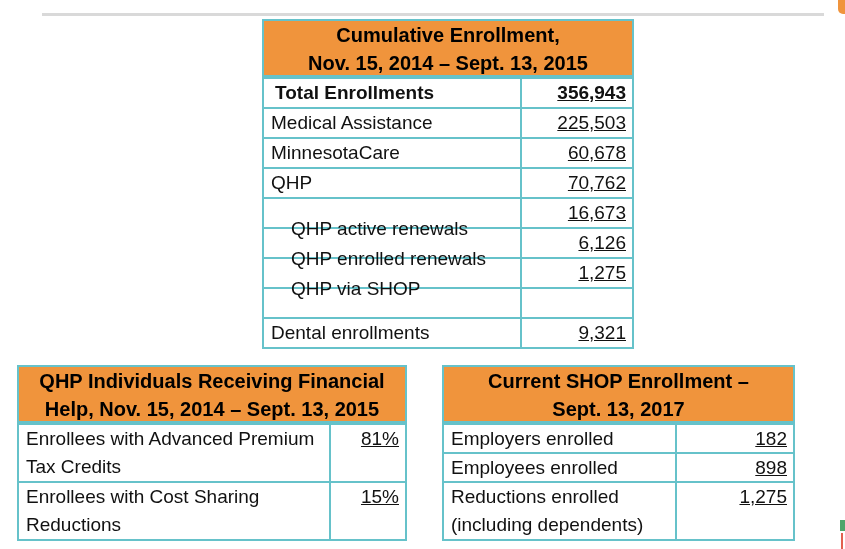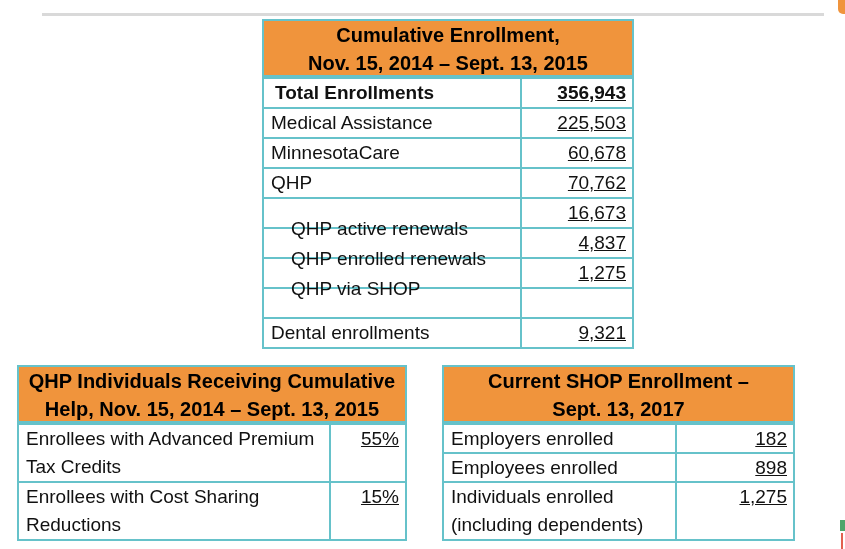--- a/index.html
+++ b/index.html
@@ -110,44 +110,44 @@
   <div class="row">
     <div class="lbl">QHP</div>
     <div class="val">70,762</div>
   </div>
   <div class="row">
     <div class="lbl indent">QHP active renewals</div>
     <div class="val">16,673</div>
   </div>
   <div class="row">
     <div class="lbl indent">QHP enrolled renewals</div>
-    <div class="val">4,837</div>
+    <div class="val">6,126</div>
   </div>
   <div class="row">
     <div class="lbl indent">QHP via SHOP</div>
     <div class="val">1,275</div>
   </div>
   <div class="row">
     <div class="lbl"></div>
     <div class="val"></div>
   </div>
   <div class="row">
     <div class="lbl">Dental enrollments</div>
     <div class="val">9,321</div>
   </div>
 </div>
 
 <div class="tbl t-left">
   <div class="thead">
-    <div>QHP Individuals Receiving Cumulative</div>
+    <div>QHP Individuals Receiving Financial</div>
     <div>Help, Nov. 15, 2014 – Sept. 13, 2015</div>
   </div>
   <div class="row">
     <div class="lbl">Enrollees with Advanced Premium Tax Credits</div>
-    <div class="val">55%</div>
+    <div class="val">81%</div>
   </div>
   <div class="row">
     <div class="lbl">Enrollees with Cost Sharing Reductions</div>
     <div class="val">15%</div>
   </div>
 </div>
 
 <div class="tbl t-right">
   <div class="thead">
     <div>Current SHOP Enrollment –</div>
@@ -155,16 +155,16 @@
   </div>
   <div class="row row-s">
     <div class="lbl">Employers enrolled</div>
     <div class="val">182</div>
   </div>
   <div class="row row-s">
     <div class="lbl">Employees enrolled</div>
     <div class="val">898</div>
   </div>
   <div class="row row-t">
-    <div class="lbl">Individuals enrolled (including dependents)</div>
+    <div class="lbl">Reductions enrolled (including dependents)</div>
     <div class="val">1,275</div>
   </div>
 </div>
 
 </body></html>

